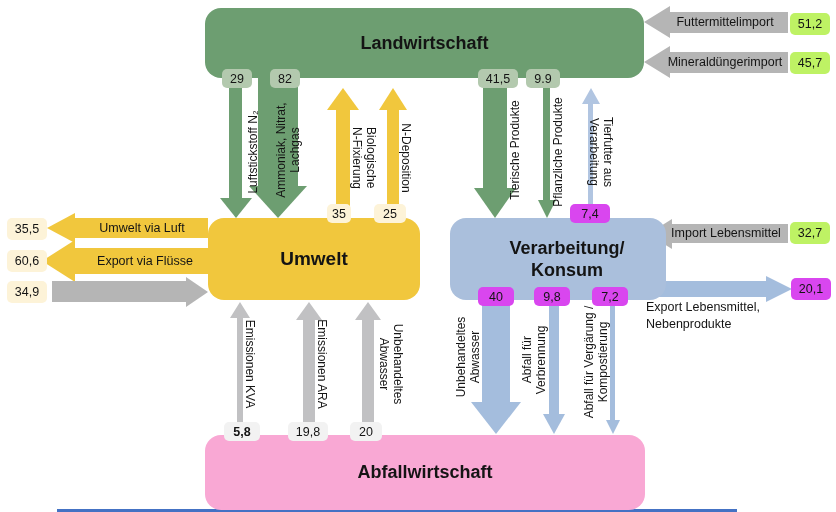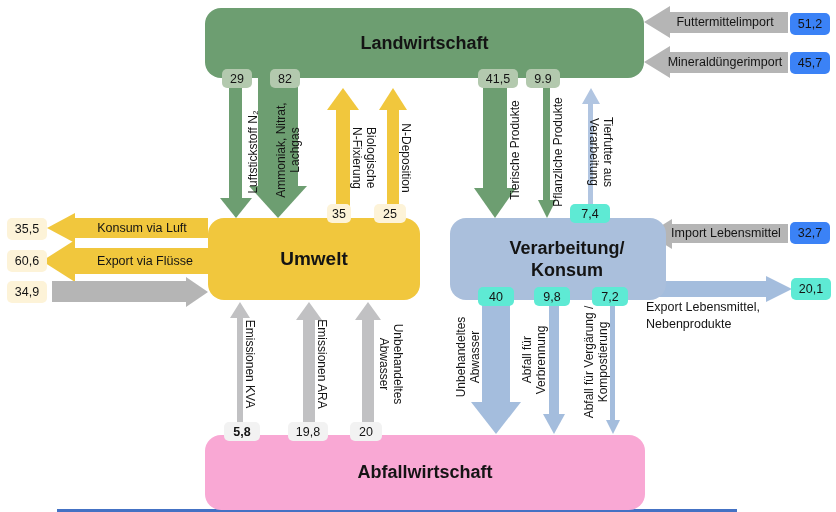--- a/index.html
+++ b/index.html
@@ -11,22 +11,22 @@
   .box-green{background:#6d9e71;}
   .box-yellow{background:#f1c73d;}
   .box-blue{background:#aabfdc;}
   .box-gray{background:#f9a8d4;}
   .shaft{position:absolute;z-index:1;}
   .tri{position:absolute;width:0;height:0;z-index:1;}
   .badge{position:absolute;display:flex;align-items:center;justify-content:center;
          font-size:12.5px;border-radius:5px;z-index:6;color:#141414;}
   .bg-green{background:#b3c9ae;}
   .bg-cream{background:#fdf3d8;}
-  .bg-blue{background:#5eead4;}
-  .bg-gray{background:#3b82f6;}
+  .bg-blue{background:#d946ef;}
+  .bg-gray{background:#bef264;}
   .bg-white{background:#f2f2f2;}
   .hlabel{position:absolute;font-size:12.5px;white-space:nowrap;z-index:5;
           transform:translate(-50%,-50%);}
   .hlabel.tl{transform:none;white-space:pre-line;line-height:1.35;}
   .rlab{position:absolute;font-size:12px;line-height:1.2;white-space:pre-line;
         z-index:5;text-align:center;}
   .cw{writing-mode:vertical-rl;transform:translate(-50%,-50%);}
   .ccw{writing-mode:vertical-rl;transform:translate(-50%,-50%) rotate(180deg);}
   .blue-line{position:absolute;background:#4472c4;z-index:0;}
 </style>
@@ -84,21 +84,21 @@
   <div class="hlabel" style="left:725px;top:22px;">Futtermittelimport</div>
   <div class="badge bg-gray" style="left:790px;top:13px;width:40px;height:22px;">51,2</div>
 
   <div class="tri" style="left:644px;top:46px;border-top:16px solid transparent;border-bottom:16px solid transparent;border-right:26px solid #b5b5b5;"></div>
   <div class="shaft" style="left:670px;top:52px;width:118px;height:21px;background:#b5b5b5;"></div>
   <div class="hlabel" style="left:725px;top:62px;">Mineraldüngerimport</div>
   <div class="badge bg-gray" style="left:790px;top:52px;width:40px;height:22px;">45,7</div>
 
   <div class="tri" style="left:47px;top:213px;border-top:15px solid transparent;border-bottom:15px solid transparent;border-right:28px solid #f1c73d;"></div>
   <div class="shaft" style="left:75px;top:218px;width:133px;height:20px;background:#f1c73d;"></div>
-  <div class="hlabel" style="left:142px;top:228px;">Konsum via Luft</div>
+  <div class="hlabel" style="left:142px;top:228px;">Umwelt via Luft</div>
   <div class="badge bg-cream" style="left:7px;top:218px;width:40px;height:22px;">35,5</div>
 
   <div class="tri" style="left:42px;top:240px;border-top:21px solid transparent;border-bottom:21px solid transparent;border-right:33px solid #f1c73d;"></div>
   <div class="shaft" style="left:75px;top:248px;width:133px;height:26px;background:#f1c73d;"></div>
   <div class="hlabel" style="left:145px;top:261px;">Export via Flüsse</div>
   <div class="badge bg-cream" style="left:7px;top:250px;width:40px;height:22px;">60,6</div>
 
   <div class="shaft" style="left:52px;top:281px;width:134px;height:21px;background:#b5b5b5;"></div>
   <div class="tri" style="left:186px;top:277px;border-top:15px solid transparent;border-bottom:15px solid transparent;border-left:22px solid #b5b5b5;"></div>
   <div class="badge bg-cream" style="left:7px;top:281px;width:40px;height:22px;">34,9</div>

